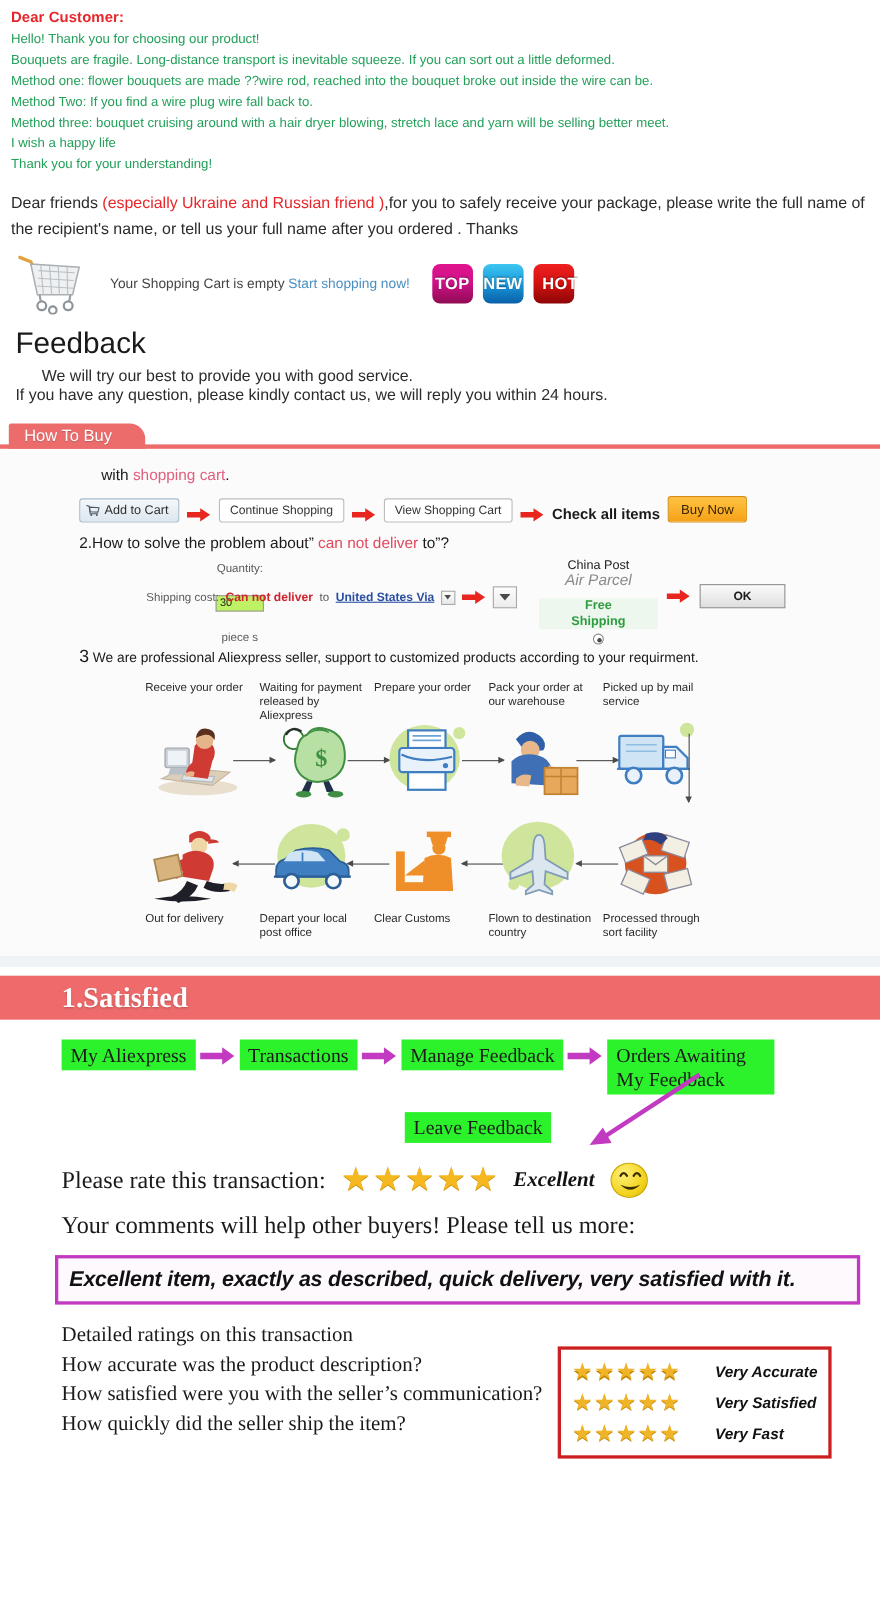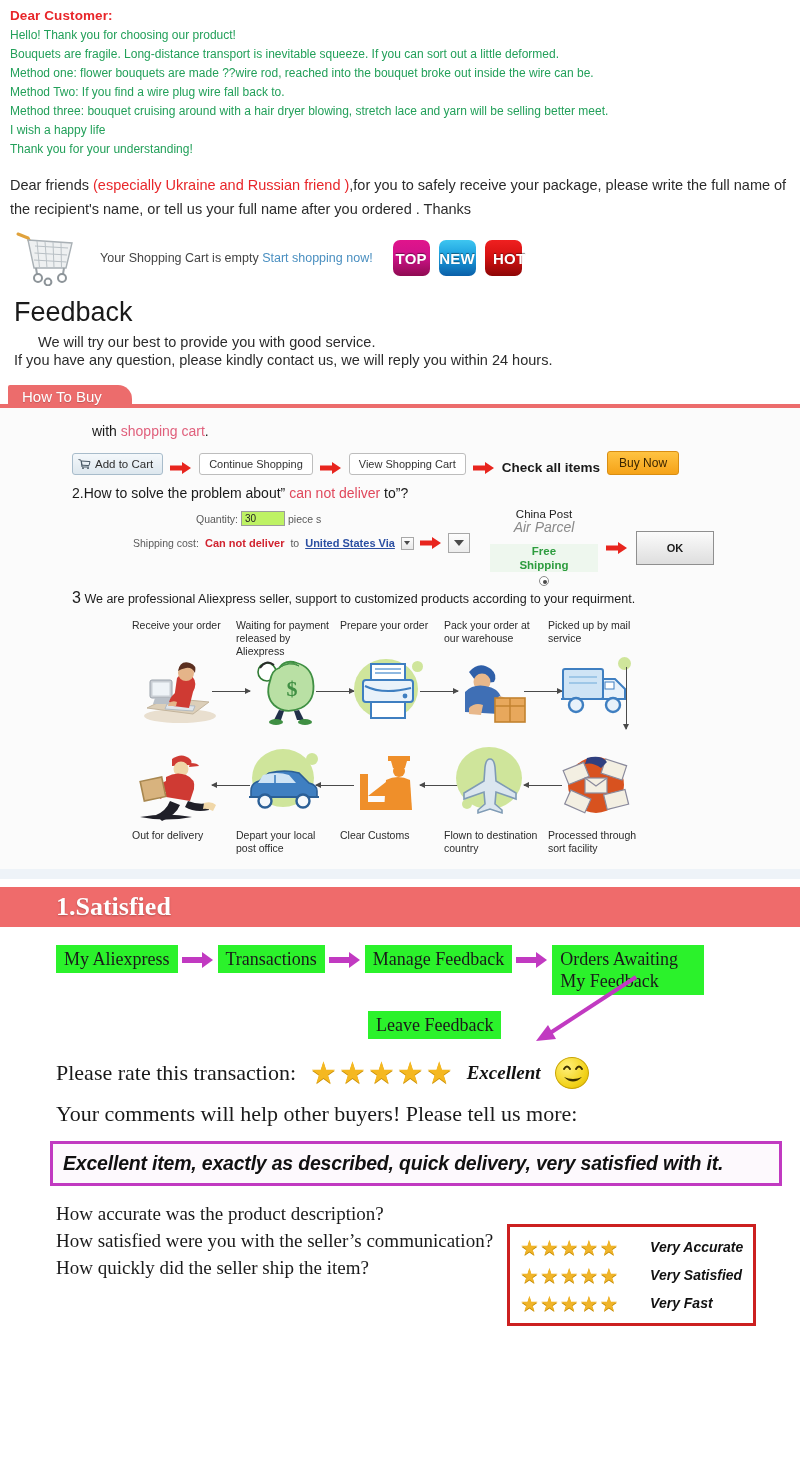--- a/index.html
+++ b/index.html
@@ -91,21 +91,21 @@
   .ar {
     width: 0; height: 0; position: relative; flex: 0 0 22px; height: 14px;
   }
   .ar svg { display: block; }
   .chk { font-size: 13.5px; font-weight: bold; color: #1a1a1a; white-space: nowrap; }
 
   .s2 { margin: 10px 0 0 72px; font-size: 14px; color: #1a1a1a; }
   .s2 .red { color: #e0485c; }
 
   .form2 { position: relative; margin: 6px 0 0 0; height: 78px; }
-  .qrow { position: absolute; left: 196px; top: 4px; font-size: 10.5px; color: #5a5a5a; display: flex; align-items: center; gap: 3px; }
+  .qrow { position: absolute; left: 196px; top: 4px; font-size: 10.5px; color: #5a5a5a; display: flex; align-items: center; gap: 18px; flex-direction: column; }
   .qinput {
     width: 44px; height: 15px; border: 1px solid #9c9c9c; background: #bef264;
     font-size: 10px; color: #222; padding-left: 3px; line-height: 14px;
   }
   .srow { position: absolute; left: 133px; top: 26px; display: flex; align-items: center; gap: 6px; font-size: 10.5px; color: #5a5a5a; }
   .srow .bold-red { color: #d1232f; font-weight: bold; font-size: 11px; }
   .srow .lnk { color: #2b4fa2; font-weight: bold; text-decoration: underline; font-size: 11px; }
   .ddsm { width: 13px; height: 13px; border: 1px solid #a8a8a8; background: linear-gradient(#fdfdfd,#e8e8e8); position: relative; }
   .ddbig { width: 22px; height: 20px; border: 1px solid #a8a8a8; background: linear-gradient(#fdfdfd,#ececec); position: relative; }
   .caret {
@@ -127,21 +127,21 @@
   .cpost .radio {
     width: 10px; height: 10px; border-radius: 50%; border: 1px solid #8a8a8a;
     margin: 4px auto 0 auto; position: relative; background: #fff;
   }
   .cpost .radio::after {
     content: ""; position: absolute; left: 2.5px; top: 2.5px; width: 4px; height: 4px;
     border-radius: 50%; background: #4a4a4a;
   }
   .okwrap { position: absolute; left: 606px; top: 24px; display: flex; align-items: center; gap: 8px; }
   .okbtn {
-    width: 78px; height: 34px; border: 1px solid #8f8f8f;
+    width: 78px; height: 22px; border: 1px solid #8f8f8f;
     background: linear-gradient(#fbfbfb,#dedede); font-size: 11px; color: #1a1a1a;
     display: flex; align-items: center; justify-content: center; font-weight: bold;
   }
 
   .s3 { margin: 4px 0 0 72px; font-size: 12.5px; color: #1a1a1a; }
   .s3 .big { font-size: 16px; }
 
   
   .flow { margin-top: 12px; position: relative; }
   .frow { display: flex; }
@@ -646,20 +646,21 @@
 </div>
 
 <div class="comm">Your comments will help other buyers! Please tell us more:</div>
 
 <div class="commbox">
   <span>Excellent item, exactly as described, quick delivery, very satisfied with it.</span>
 </div>
 
 <div class="detail">
   <div>
+    <div class="dq">Detailed ratings on this transaction</div>
     <div class="dq">How accurate was the product description?</div>
     <div class="dq">How satisfied were you with the seller’s communication?</div>
     <div class="dq">How quickly did the seller ship the item?</div>
   </div>
   <div class="starbox">
     <div class="sbrow">
       <span class="sbstars">
         <span class="sbstar">★</span>
         <span class="sbstar">★</span>
         <span class="sbstar">★</span>

